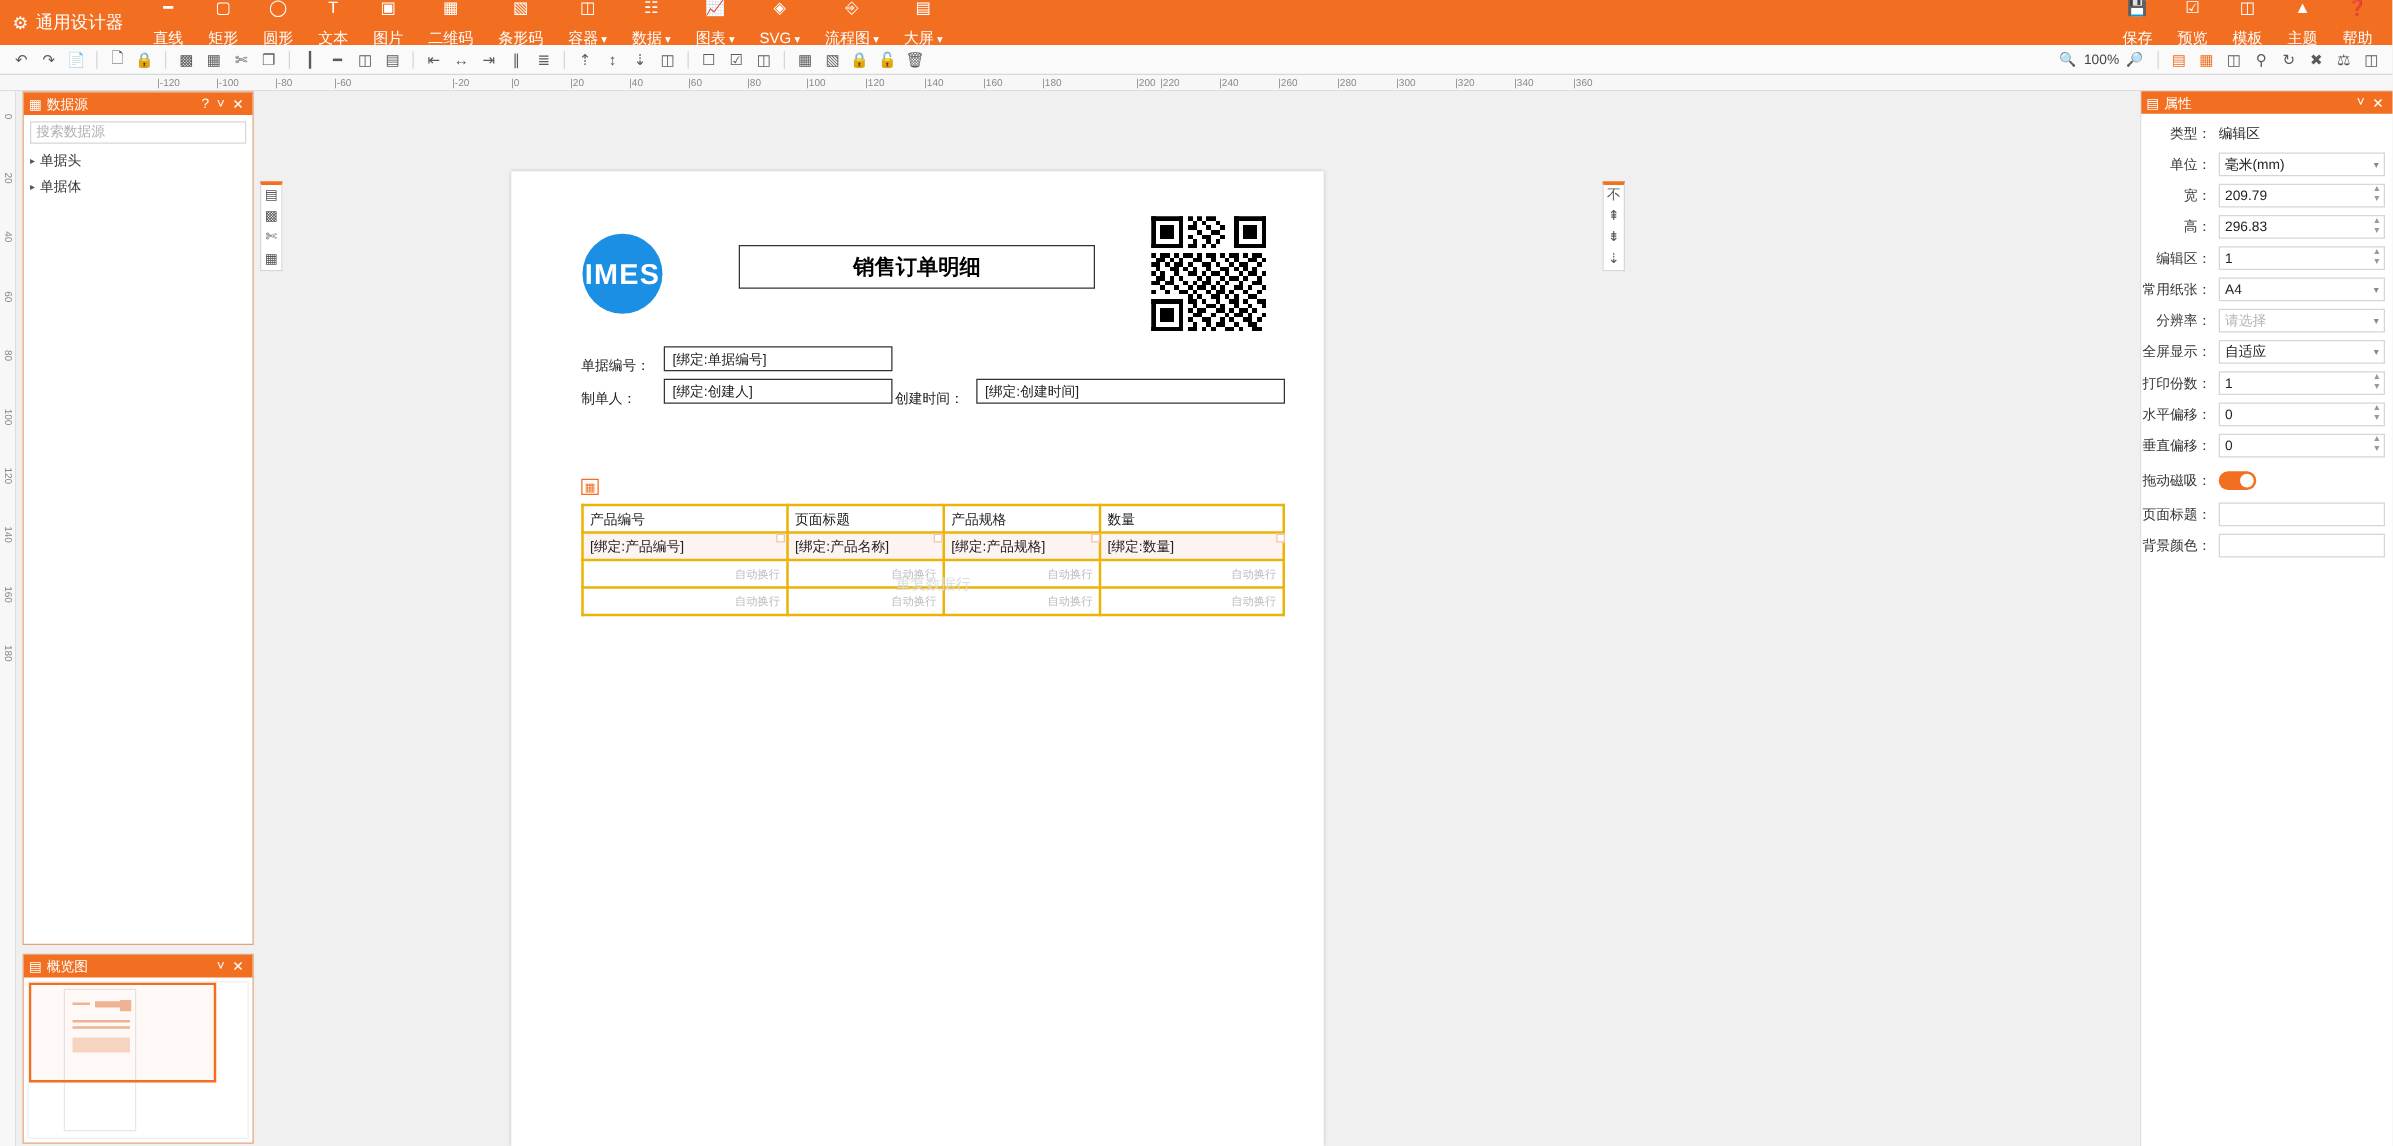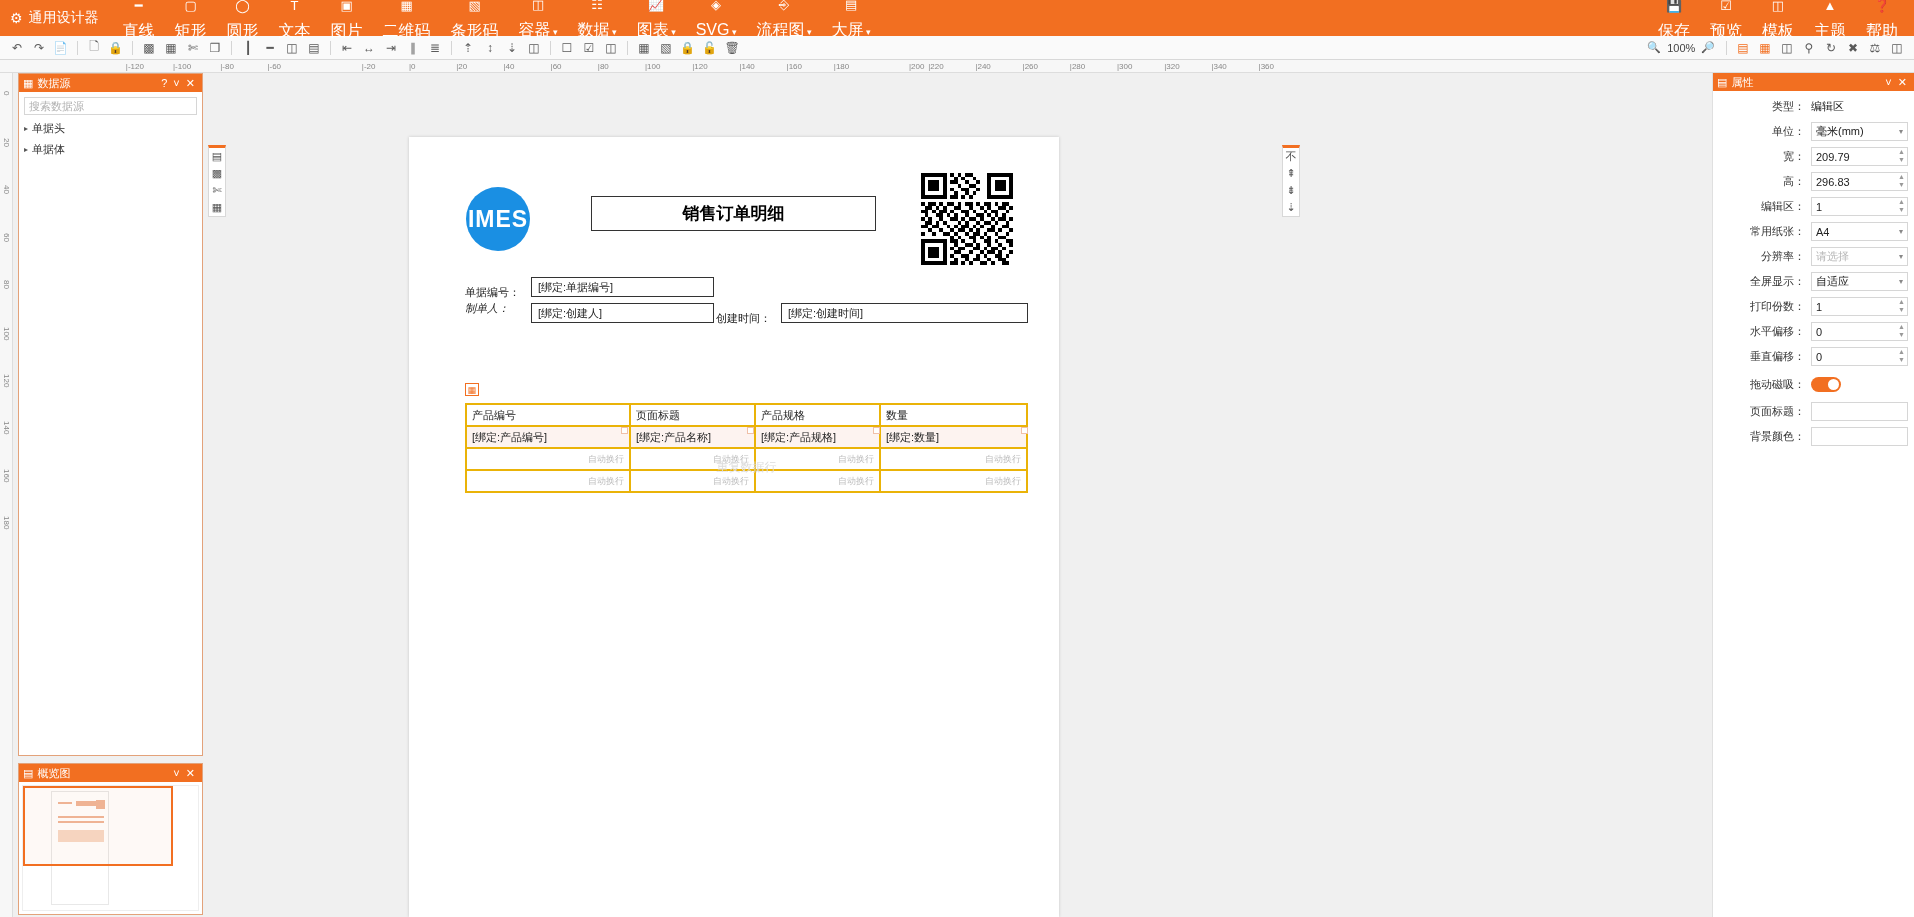--- a/index.html
+++ b/index.html
@@ -34,21 +34,21 @@
     padding: 0 10px;
     cursor: pointer;
     flex-direction: column;
     justify-content: center;
   }
   .menu-group .mg-ic {
     font-size: 13px; line-height: 13px; height: 13px;
     display: block; text-align: center;
   }
   .menu-group .mg-lb {
-    font-size: 16px; line-height: 13px; margin-top: 12px;
+    font-size: 12px; line-height: 13px; margin-top: 12px;
     white-space: nowrap;
   }
   .menu-group.with-caret .mg-lb::after { content: " \25BE"; font-size: 9px; }
   #topbar .spacer { flex: 1; }
   #topbar .right-group { display: flex; align-items: center; padding-right: 6px; }
   
   #toolbar {
     height: 24px;
     background: #fafafa;
     border-bottom: 1px solid #d8d8d8;
@@ -274,21 +274,20 @@
     width: 202px; height: 844px;
     background: #fff;
     border-left: 1px solid #e0e0e0;
   }
   #prop-body { padding: 4px 6px 0 0; }
   .prop-row {
     display: flex; align-items: center;
     height: 23px;
     margin-bottom: 2px;
     font-size: 11px;
-    margin-left: 36px;
   }
   .prop-row .pl {
     width: 62px;
     text-align: right;
     padding-right: 6px;
     color: #333;
     white-space: nowrap;
   }
   .prop-row .pv { flex: 1; }
   .prop-text { font-size: 11px; color: #222; }
@@ -768,21 +767,21 @@
             <rect x="19" y="24" width="1" height="1"></rect>
             <rect x="22" y="24" width="2" height="1"></rect>
         </g>
       </svg>
 
       <span class="fld-label" style="left:56px; top:148px;">单据编号：</span>
       <div class="fld-box" style="left:122px; top:140px; width:183px;">
         <span>[绑定:单据编号]</span>
       </div>
 
-      <span class="fld-label" style="left:56px; top:164px;font-style:italic;">制单人：</span>
+      <span class="fld-label" style="left:56px; top:174px;">制单人：</span>
       <div class="fld-box" style="left:122px; top:166px; width:183px;">
         <span>[绑定:创建人]</span>
       </div>
 
       <span class="fld-label" style="left:307px; top:174px;">创建时间：</span>
       <div class="fld-box" style="left:372px; top:166px; width:247px;">
         <span>[绑定:创建时间]</span>
       </div>
 
       <div class="tbl-handle">▦</div>

